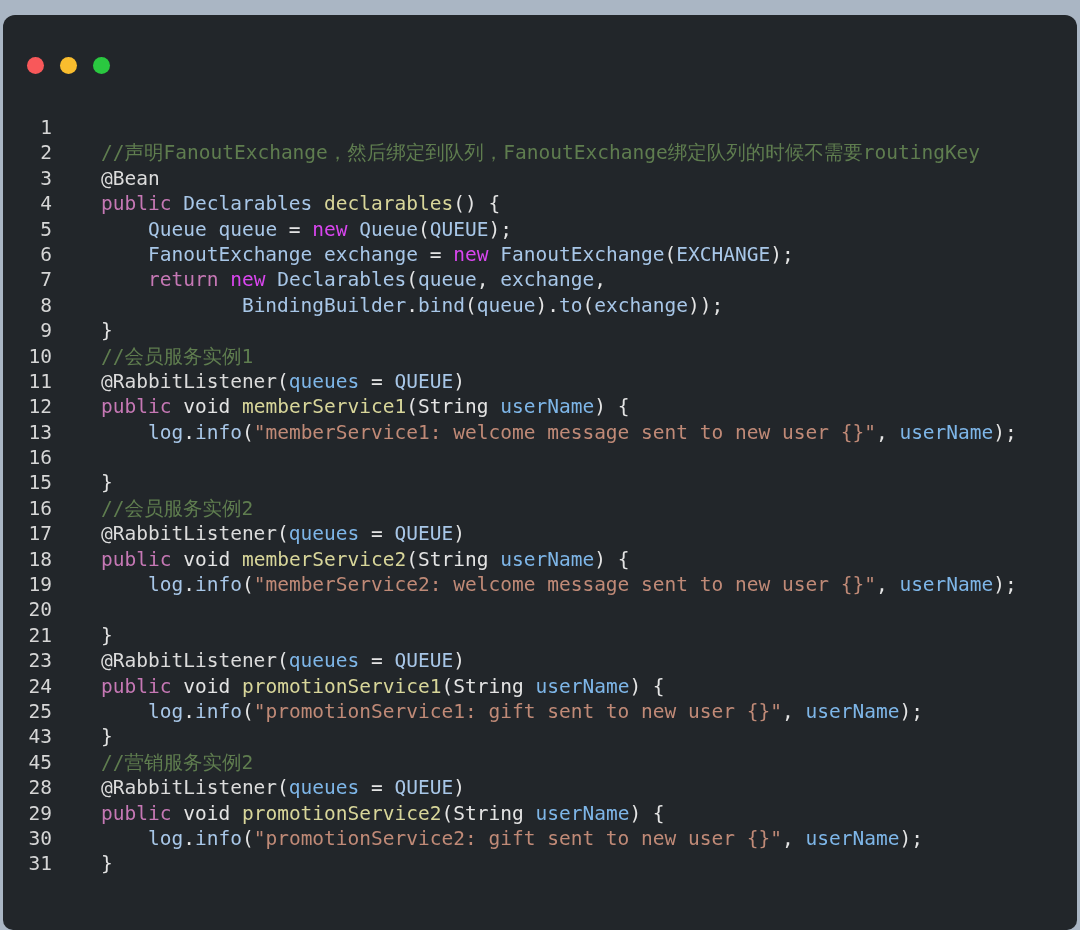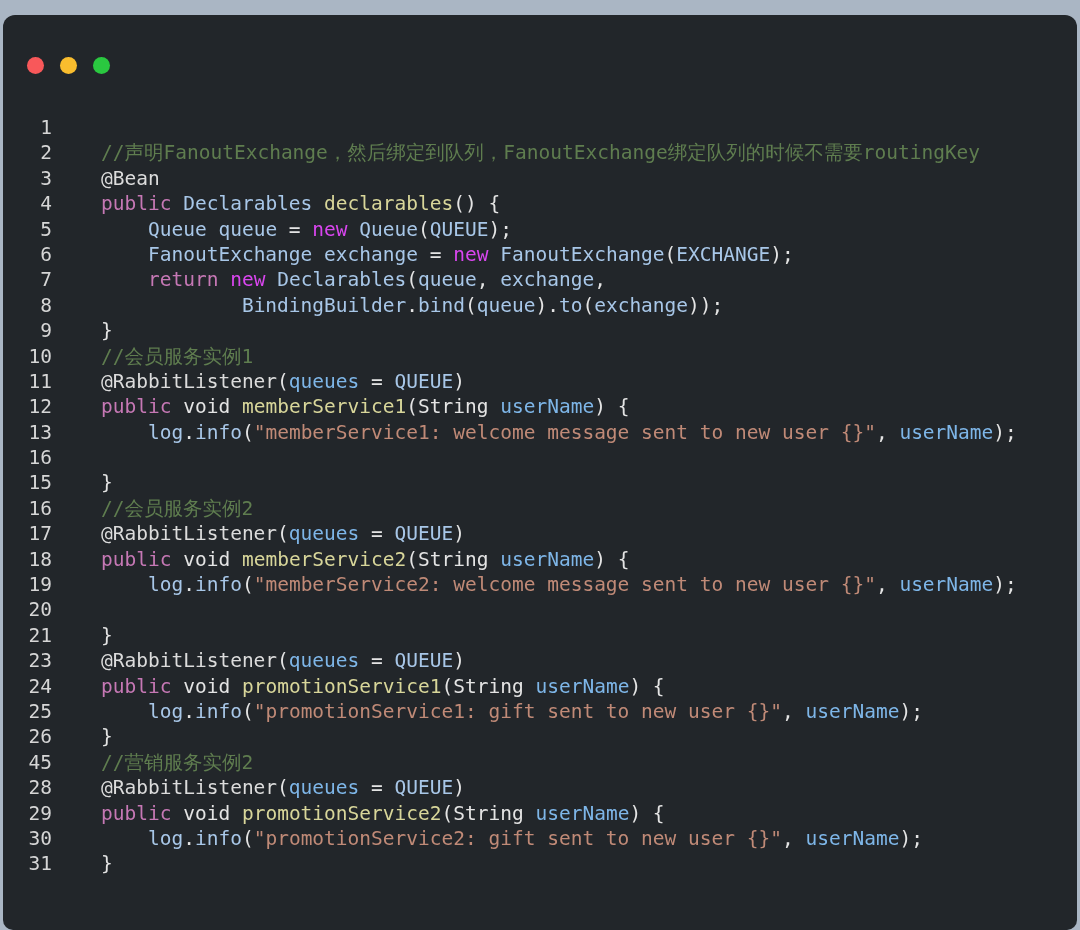--- a/index.html
+++ b/index.html
@@ -115,21 +115,21 @@
       <div class="code-line"><span class="ln">15</span><span class="src"><span class="c-plain">}</span></span></div>
       <div class="code-line"><span class="ln">16</span><span class="src"><span class="c-comment">//会员服务实例2</span></span></div>
       <div class="code-line"><span class="ln">17</span><span class="src"><span class="c-ann">@RabbitListener</span><span class="c-plain">(</span><span class="c-var">queues</span><span class="c-plain"> = </span><span class="c-type">QUEUE</span><span class="c-plain">)</span></span></div>
       <div class="code-line"><span class="ln">18</span><span class="src"><span class="c-kw">public</span><span class="c-plain"> </span><span class="c-plain">void</span><span class="c-plain"> </span><span class="c-fn">memberService2</span><span class="c-plain">(</span><span class="c-plain">String</span><span class="c-plain"> </span><span class="c-var">userName</span><span class="c-plain">) {</span></span></div>
       <div class="code-line"><span class="ln">19</span><span class="src"><span class="c-plain">    </span><span class="c-type">log</span><span class="c-plain">.</span><span class="c-type">info</span><span class="c-plain">(</span><span class="c-str">"memberService2: welcome message sent to new user {}"</span><span class="c-plain">, </span><span class="c-var">userName</span><span class="c-plain">);</span></span></div>
       <div class="code-line"><span class="ln">20</span><span class="src"></span></div>
       <div class="code-line"><span class="ln">21</span><span class="src"><span class="c-plain">}</span></span></div>
       <div class="code-line"><span class="ln">23</span><span class="src"><span class="c-ann">@RabbitListener</span><span class="c-plain">(</span><span class="c-var">queues</span><span class="c-plain"> = </span><span class="c-type">QUEUE</span><span class="c-plain">)</span></span></div>
       <div class="code-line"><span class="ln">24</span><span class="src"><span class="c-kw">public</span><span class="c-plain"> </span><span class="c-plain">void</span><span class="c-plain"> </span><span class="c-fn">promotionService1</span><span class="c-plain">(</span><span class="c-plain">String</span><span class="c-plain"> </span><span class="c-var">userName</span><span class="c-plain">) {</span></span></div>
       <div class="code-line"><span class="ln">25</span><span class="src"><span class="c-plain">    </span><span class="c-type">log</span><span class="c-plain">.</span><span class="c-type">info</span><span class="c-plain">(</span><span class="c-str">"promotionService1: gift sent to new user {}"</span><span class="c-plain">, </span><span class="c-var">userName</span><span class="c-plain">);</span></span></div>
-      <div class="code-line"><span class="ln">26</span><span class="src"><span class="c-plain">}</span></span></div>
+      <div class="code-line"><span class="ln">43</span><span class="src"><span class="c-plain">}</span></span></div>
       <div class="code-line"><span class="ln">45</span><span class="src"><span class="c-comment">//营销服务实例2</span></span></div>
       <div class="code-line"><span class="ln">28</span><span class="src"><span class="c-ann">@RabbitListener</span><span class="c-plain">(</span><span class="c-var">queues</span><span class="c-plain"> = </span><span class="c-type">QUEUE</span><span class="c-plain">)</span></span></div>
       <div class="code-line"><span class="ln">29</span><span class="src"><span class="c-kw">public</span><span class="c-plain"> </span><span class="c-plain">void</span><span class="c-plain"> </span><span class="c-fn">promotionService2</span><span class="c-plain">(</span><span class="c-plain">String</span><span class="c-plain"> </span><span class="c-var">userName</span><span class="c-plain">) {</span></span></div>
       <div class="code-line"><span class="ln">30</span><span class="src"><span class="c-plain">    </span><span class="c-type">log</span><span class="c-plain">.</span><span class="c-type">info</span><span class="c-plain">(</span><span class="c-str">"promotionService2: gift sent to new user {}"</span><span class="c-plain">, </span><span class="c-var">userName</span><span class="c-plain">);</span></span></div>
       <div class="code-line"><span class="ln">31</span><span class="src"><span class="c-plain">}</span></span></div>
     </div>
 
 </div>
 
 </body></html>

